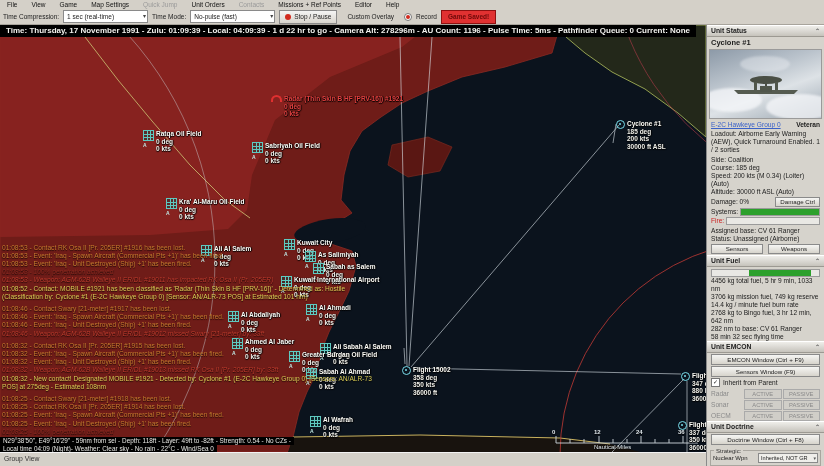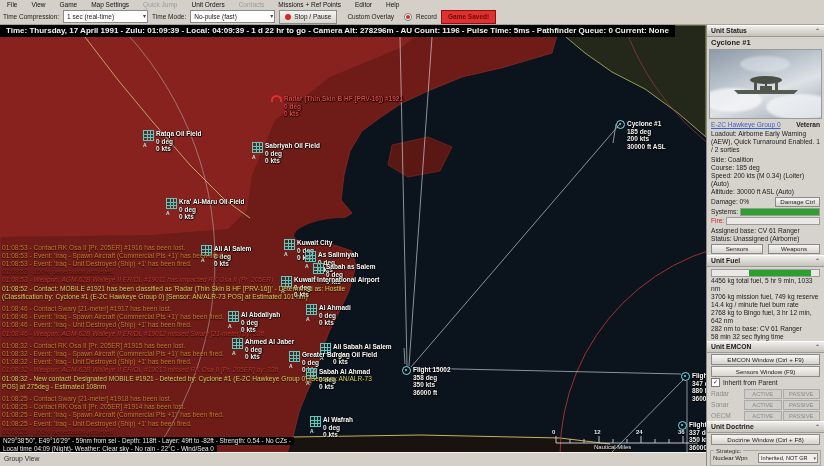--- a/index.html
+++ b/index.html
@@ -381,21 +381,21 @@
   </span>
   <span class="tb-btn" style="border-color:transparent;background:none;">
     <span>Custom Overlay</span>
   </span>
   <span class="radio">
       <i></i>
     </span>
   <span class="tb-label">Record</span>
   <span class="alert-btn">Game Saved!</span>
 </div>
-<div class="timebar">Time: Thursday, 17 April 1991 - Zulu: 01:09:39 - Local: 04:09:39 - 1 d 22 hr to go -  Camera Alt: 278296m - AU Count: 1196 - Pulse Time: 5ms - Pathfinder Queue: 0 Current: None</div>
+<div class="timebar">Time: Thursday, 17 November 1991 - Zulu: 01:09:39 - Local: 04:09:39 - 1 d 22 hr to go -  Camera Alt: 278296m - AU Count: 1196 - Pulse Time: 5ms - Pathfinder Queue: 0 Current: None</div>
 <div class="groupbar">Group View</div>
 
 <div class="sidebar">
   <div class="sec-head">
     <span>Unit Status</span>
     <span class="pin">⌃</span>
   </div>
   <div class="unit-title">Cyclone #1</div>
   <div class="photo">
     <span class="cloud" style="left:-8px;top:38px;width:60px;height:24px;"></span>

